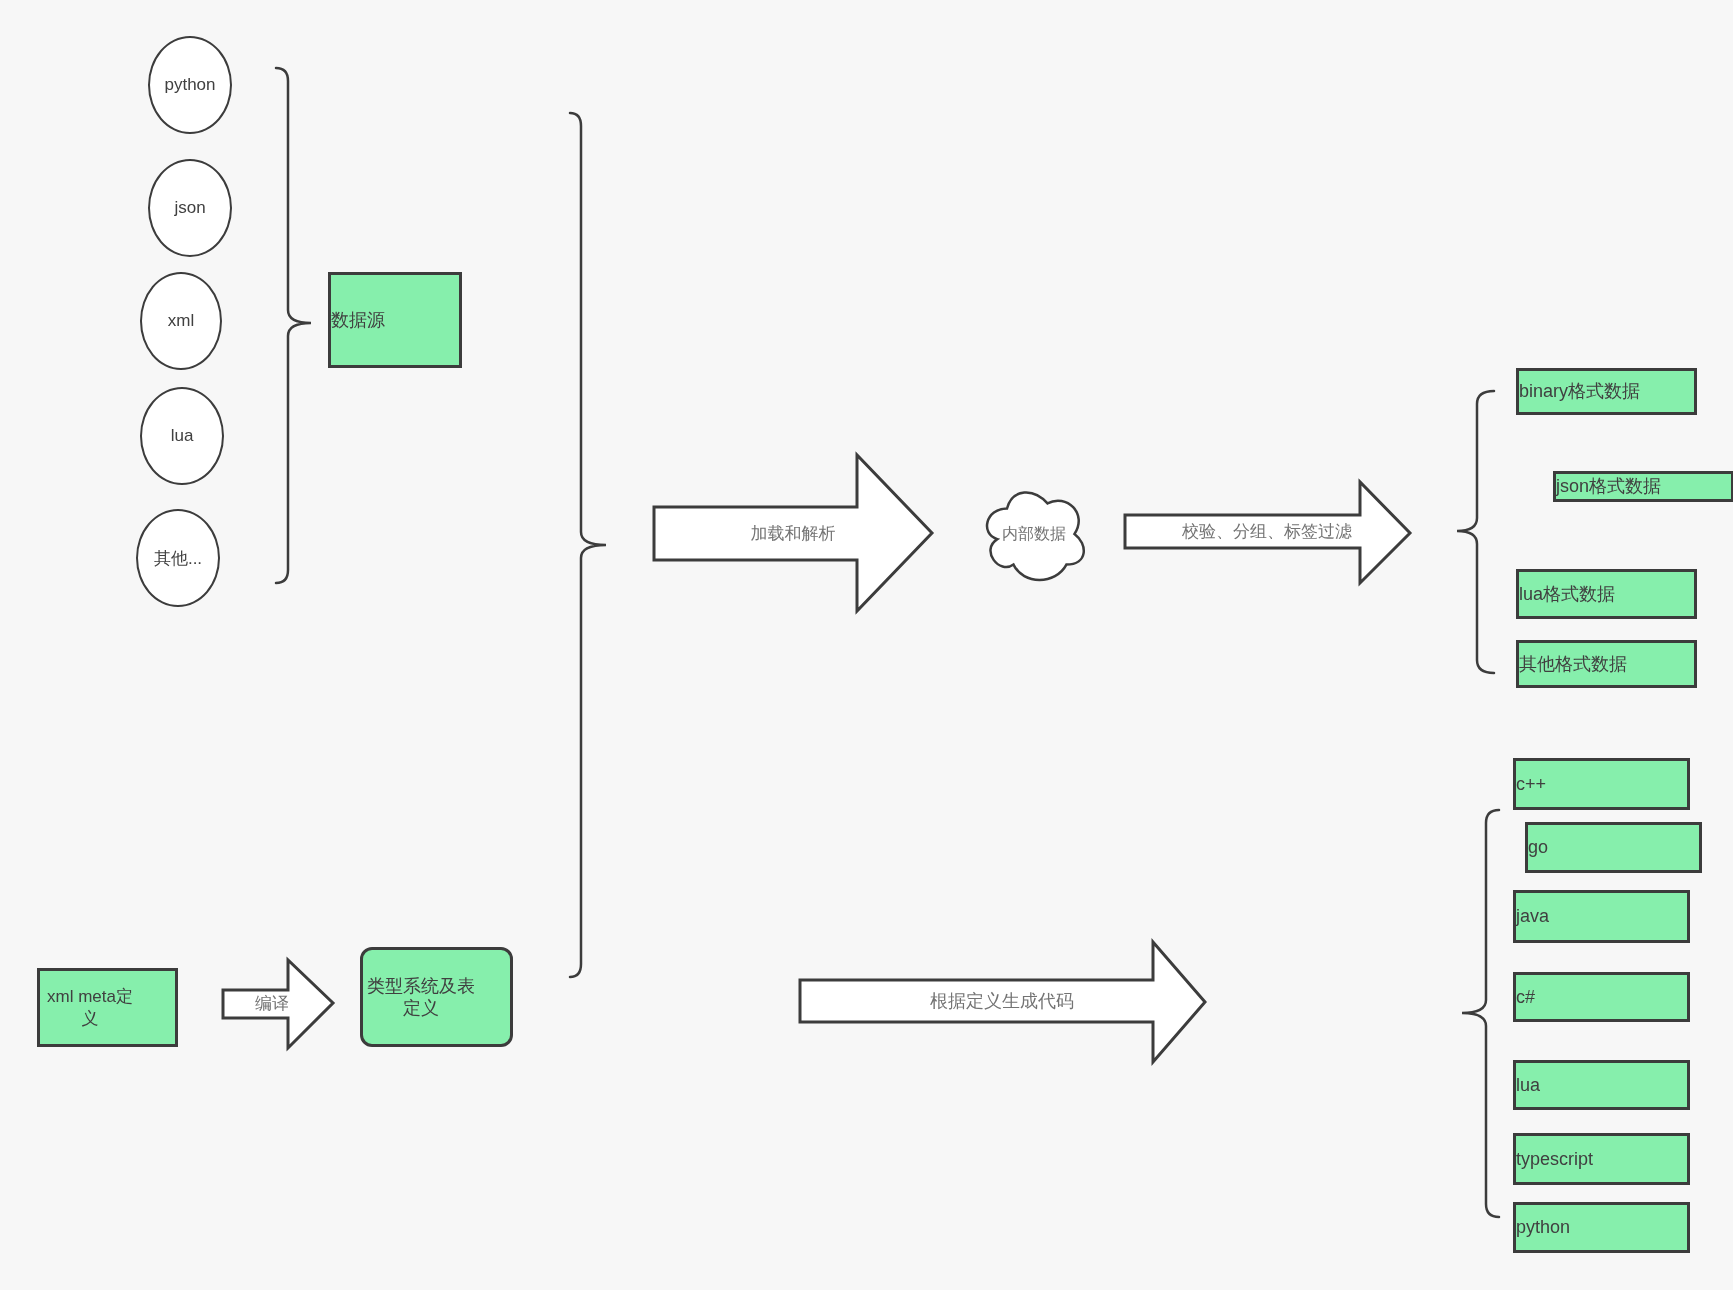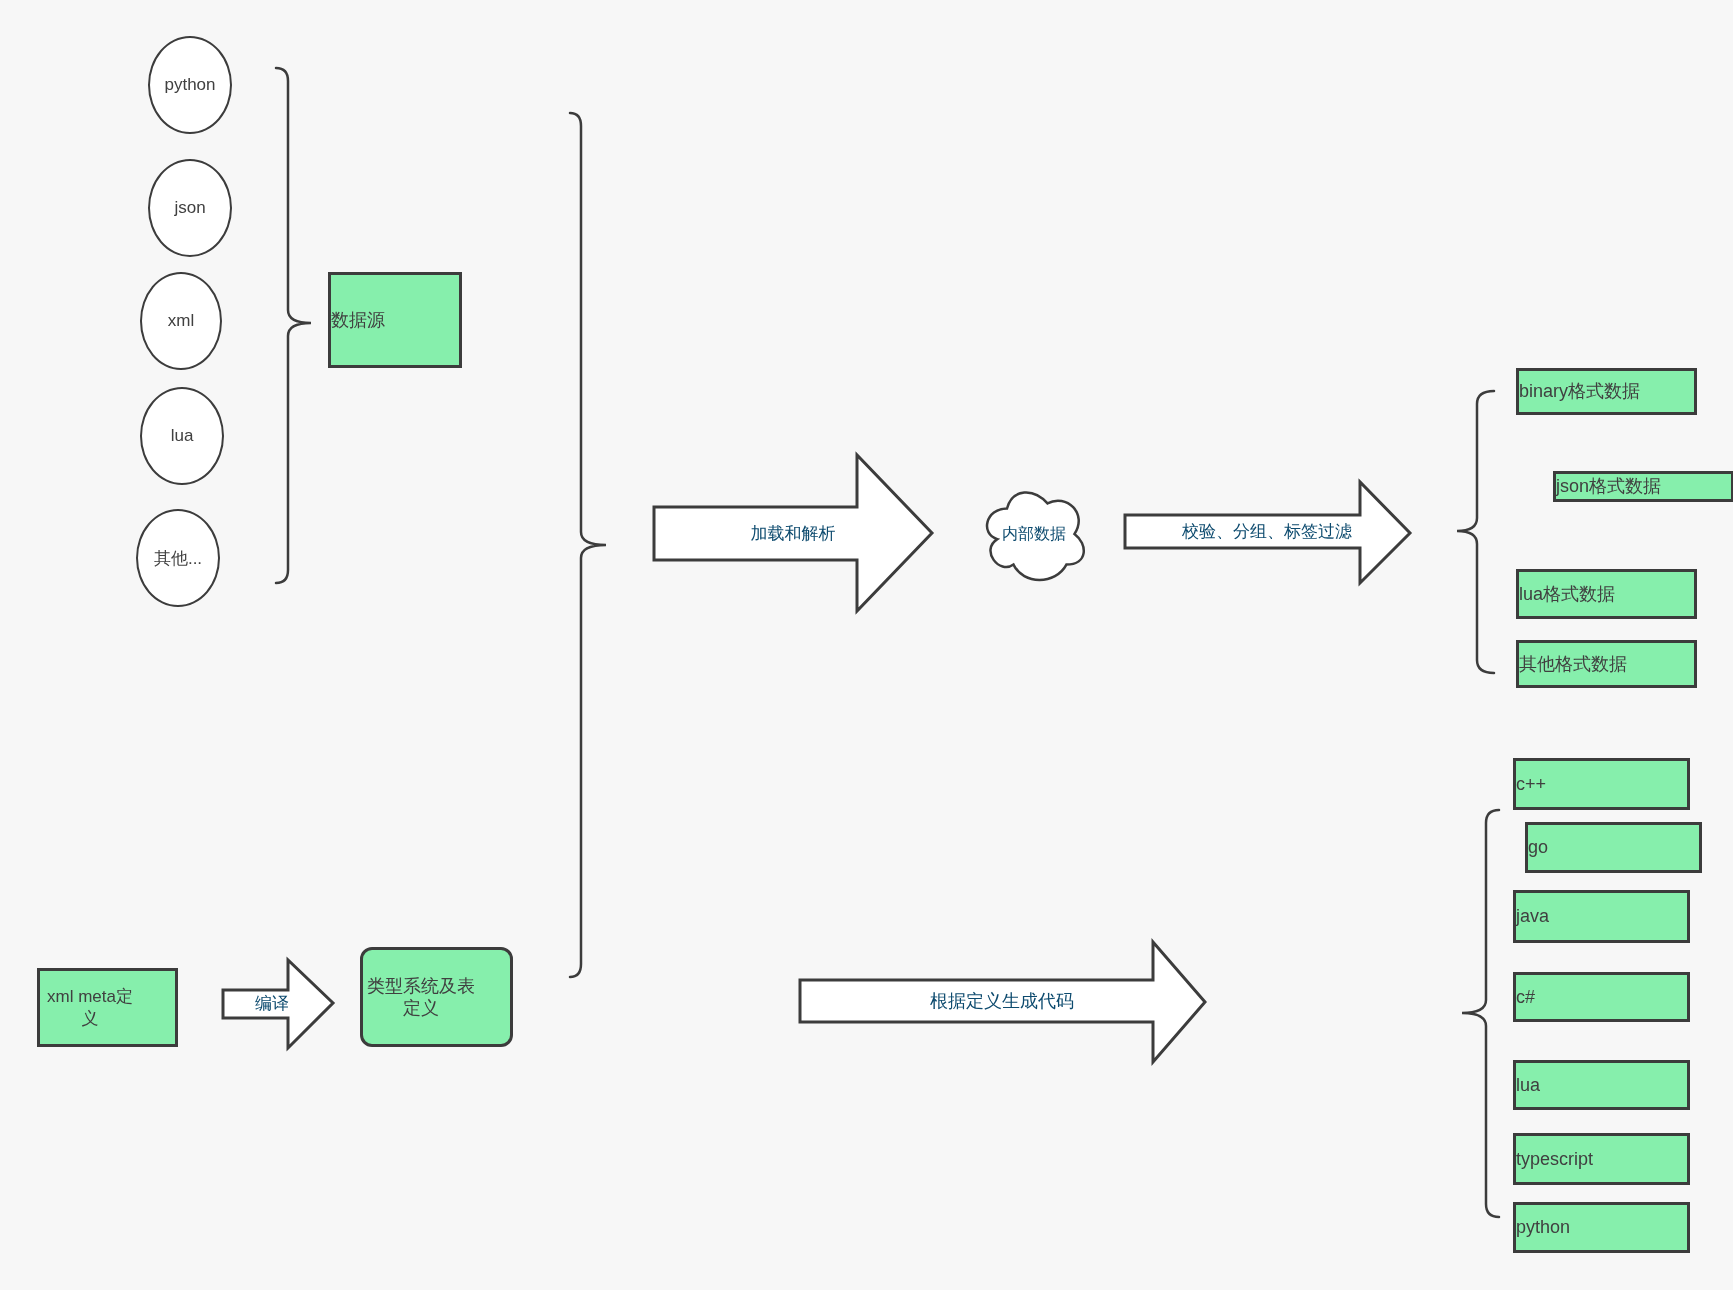--- a/index.html
+++ b/index.html
@@ -46,21 +46,21 @@
     text-align: center;
     line-height: 1.25;
   }
   .box.bold-border { border-width: 3.5px; }
   .box.rounded { border-radius: 12px; }
   .arrow-label {
     position: absolute;
     transform: translate(-50%, -50%);
     white-space: nowrap;
     font-size: 17px;
-    color: #0c4a6e;
+    color: #737373;
     text-align: center;
   }
   .wrap-narrow { display: inline-block; }
 </style>
 </head>
 <body>
 
 <div class="canvas">
 
   <svg class="layer" viewBox="0 0 1733 1290">

